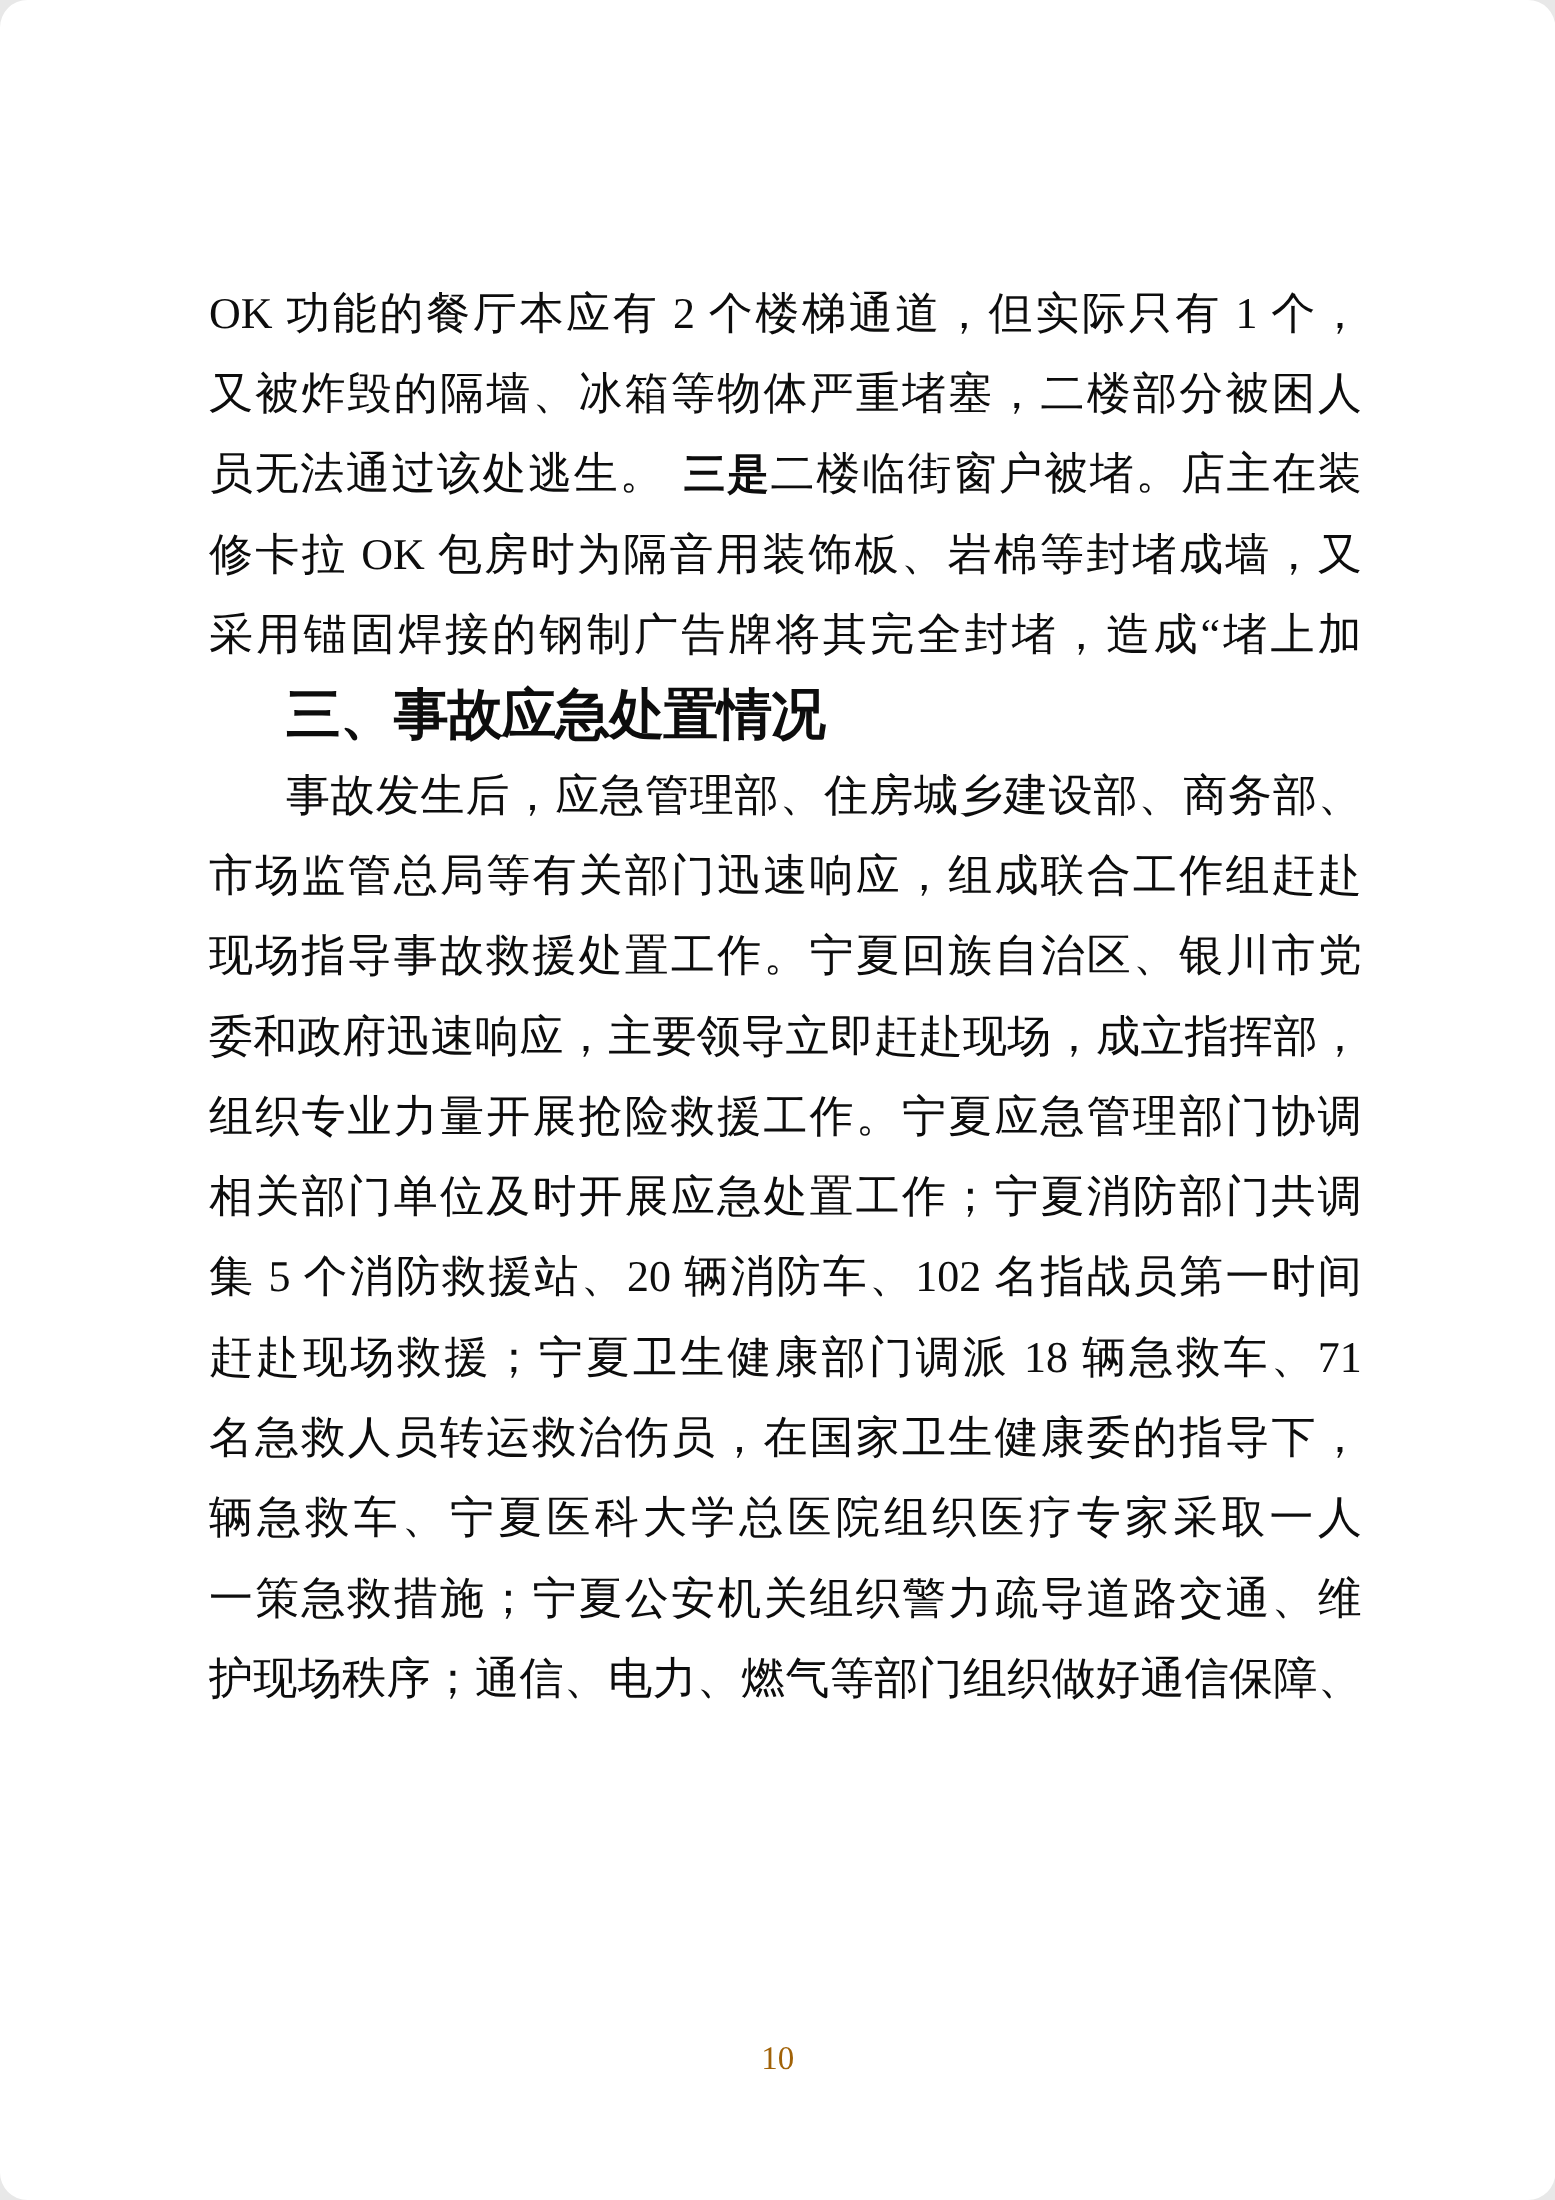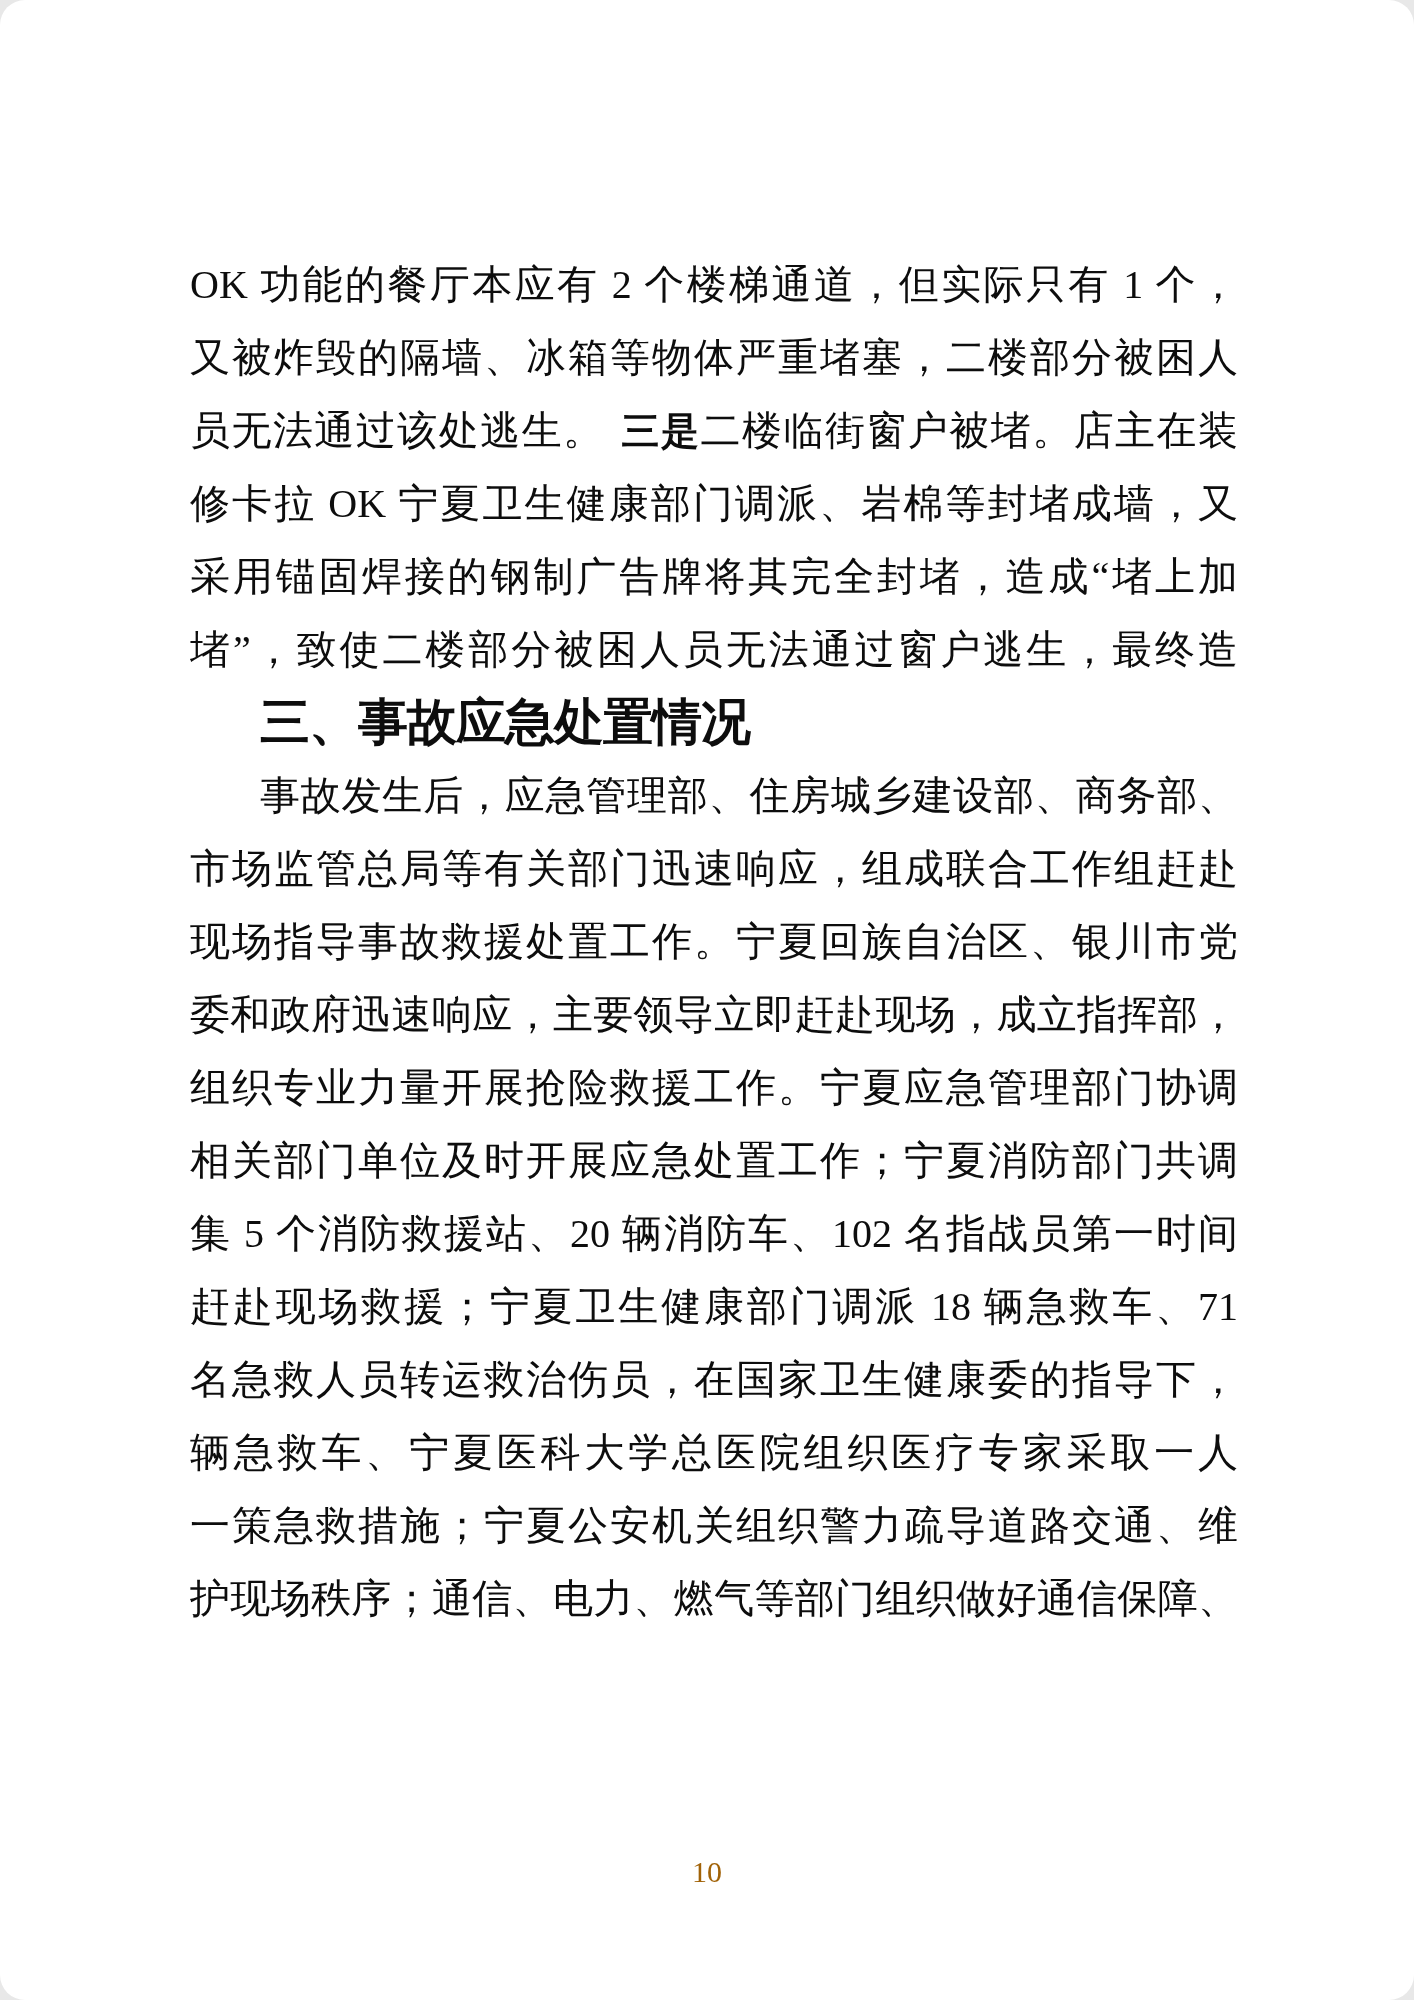--- a/index.html
+++ b/index.html
@@ -70,23 +70,22 @@
 <body>
 
 <div class="page">
   <div class="content">
 
     <div class="line">OK 功能的餐厅本应有 2 个楼梯通道，但实际只有 1 个，</div>
     <div class="line">又被炸毁的隔墙、冰箱等物体严重堵塞，二楼部分被困人</div>
 
     <div class="line"><span>员无法通过该处逃生。</span><span class="bold-hei">三是</span><span>二楼临街窗户被堵。店主在装</span></div>
 
-    <div class="line">修卡拉 OK 宁夏卫生健康部门调派、岩棉等封堵成墙，又</div>
+    <div class="line">修卡拉 OK 包房时为隔音用装饰板、岩棉等封堵成墙，又</div>
     <div class="line">采用锚固焊接的钢制广告牌将其完全封堵，造成“堵上加</div>
-    <div class="line">堵”，致使二楼部分被困人员无法通过窗户逃生，最终造</div>
 
     <div class="line noj heading">三、事故应急处置情况</div>
 
     <div class="line indent2">事故发生后，应急管理部、住房城乡建设部、商务部、</div>
     <div class="line">市场监管总局等有关部门迅速响应，组成联合工作组赶赴</div>
     <div class="line">现场指导事故救援处置工作。宁夏回族自治区、银川市党</div>
     <div class="line">委和政府迅速响应，主要领导立即赶赴现场，成立指挥部，</div>
     <div class="line">组织专业力量开展抢险救援工作。宁夏应急管理部门协调</div>
     <div class="line">相关部门单位及时开展应急处置工作；宁夏消防部门共调</div>
     <div class="line">集 5 个消防救援站、20 辆消防车、102 名指战员第一时间</div>

